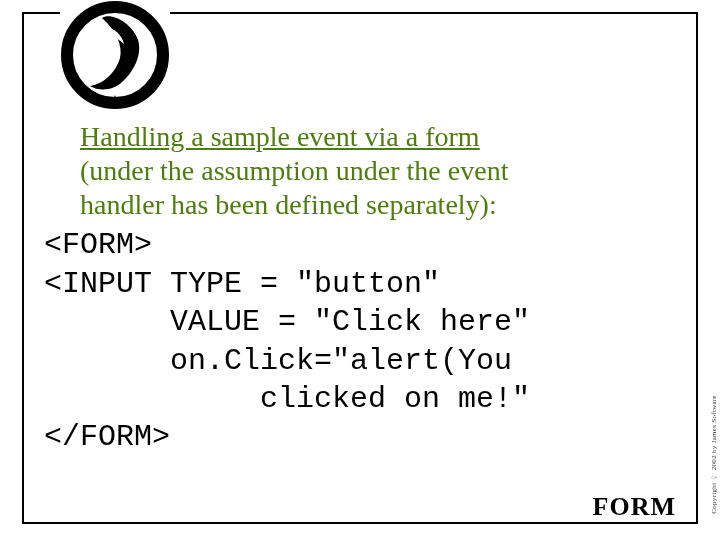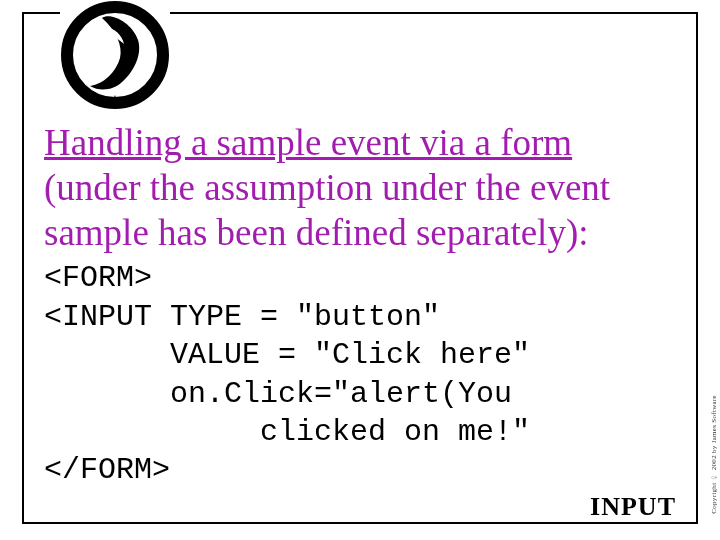--- a/index.html
+++ b/index.html
@@ -28,23 +28,24 @@
     background: #fff;
     z-index: 2;
   }
   .content {
     position: absolute;
     top: 120px;
     left: 44px;
     right: 44px;
   }
   .heading {
-    font-size: 37px;
+    font-size: 28px;
     line-height: 1.22;
-    color: #a21caf;
+    color: #4d7c0f;
+    margin-left: 36px;
   }
   .heading .under { text-decoration: underline; }
   .code {
     margin-top: 4px;
     font-family: "Courier New", Courier, monospace;
     font-size: 30px;
     line-height: 1.28;
     white-space: pre;
     color: #000;
   }
@@ -83,25 +84,25 @@
     <path d="M 42 18 C 50 12, 72 22, 78 40 C 82 52, 76 70, 62 82 C 54 90, 40 92, 30 86 C 44 84, 56 72, 60 58 C 63 46, 56 30, 42 18 Z" fill="#000"></path>
     <path d="M 44 28 C 52 26, 62 34, 64 44 C 60 40, 52 36, 44 28 Z" fill="#fff"></path>
     <path d="M 55 95 L 50 108 L 60 108 Z" fill="#000"></path>
   </svg>
 </div>
 
 <div class="content">
   <div class="heading">
     <span class="under">Handling a sample event via a form</span><br>
     <span>(under the assumption under the event</span><br>
-    <span>sample has been defined separately):</span>
+    <span>handler has been defined separately):</span>
   </div>
   <div class="code"><span>&lt;FORM&gt;</span>
 <span>&lt;INPUT TYPE = "button"</span>
 <span>       VALUE = "Click here"</span>
 <span>       on.Click="alert(You</span>
 <span>            clicked on me!"</span>
 <span>&lt;/FORM&gt;</span></div>
 </div>
 
-<div class="footer-logo">INPUT</div>
+<div class="footer-logo">FORM</div>
 
 <div class="copyright">Copyright © 2002 by James Software</div>
 
 </body></html>

